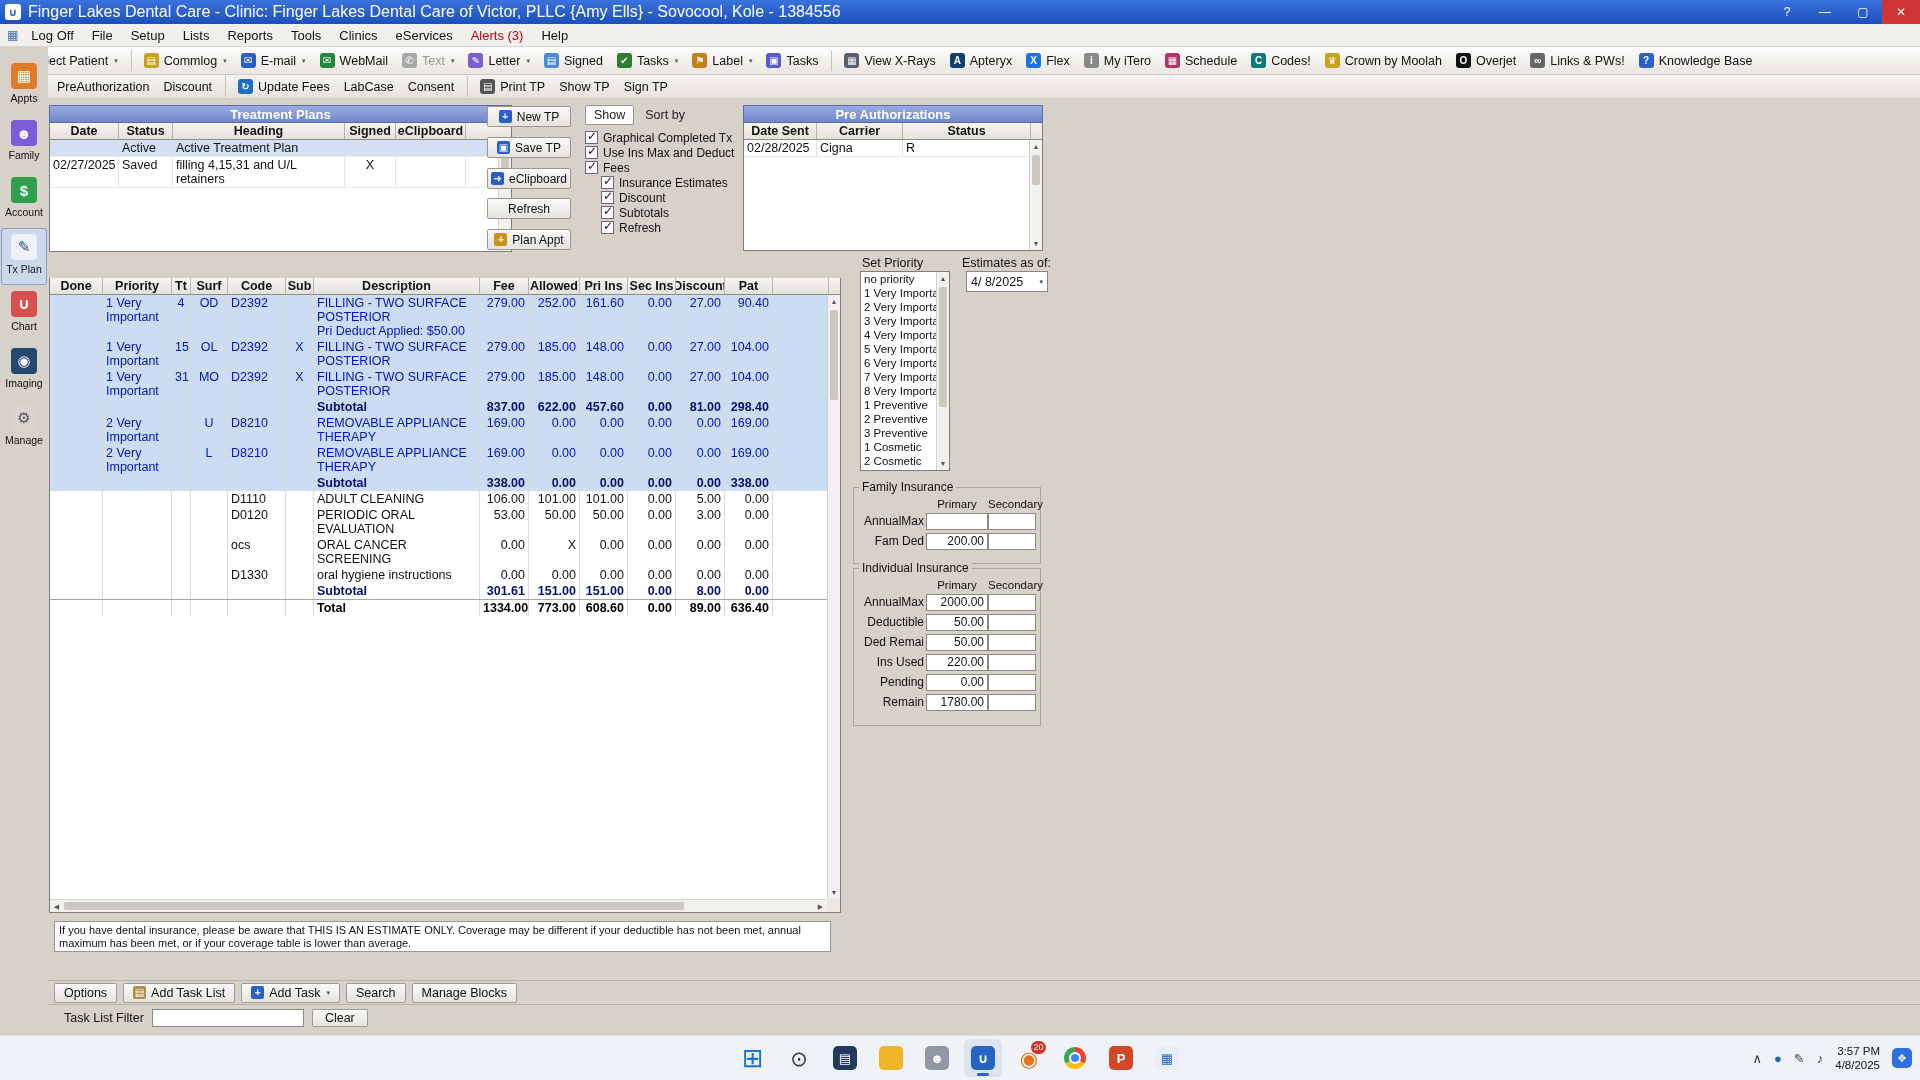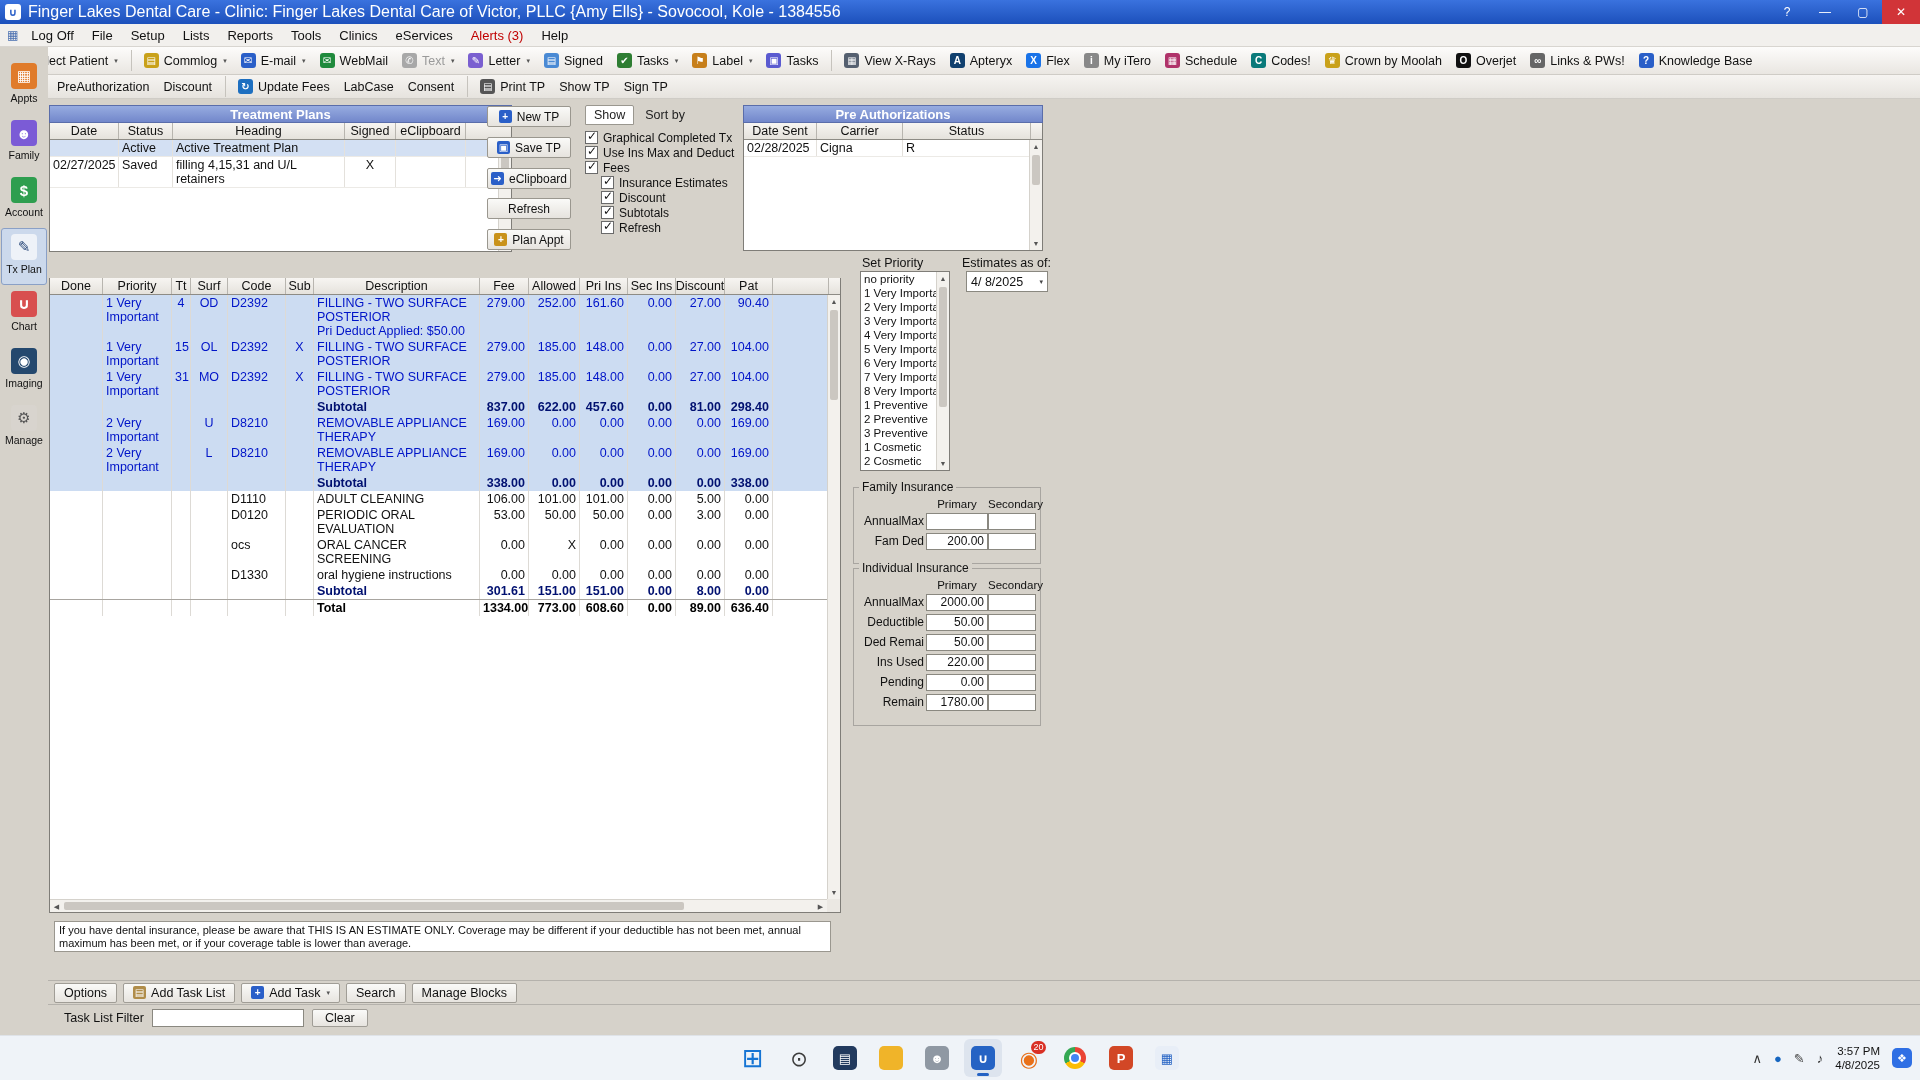--- a/index.html
+++ b/index.html
@@ -35,21 +35,21 @@
   
   .sidebar{position:absolute;left:0;top:47px;width:48px;bottom:45px;background:#d6d2ca;display:flex;flex-direction:column;align-items:center;padding-top:10px}
   .side-item{width:46px;height:57px;display:flex;flex-direction:column;align-items:center;padding-top:5px;border:1px solid transparent;border-radius:3px}
   .side-item.sel{background:#ccd9ec;border-color:#8aa0c6}
   .sico{width:26px;height:26px;border-radius:4px;color:#fff;display:flex;align-items:center;justify-content:center;font-size:15px;font-weight:bold;flex:none}
   .slabel{font-size:10.5px;margin-top:3px;white-space:nowrap}
 
   
   .ptitle{height:18px;background:linear-gradient(#97ace0,#7287cb);border:1px solid #5a6daa;display:flex;align-items:center;justify-content:center;color:#fff;font-weight:bold;font-size:13px}
   .grid{position:absolute;left:0;right:0;top:18px;bottom:0;background:#fff;border:1px solid #7f7d78;border-top:none;overflow:hidden}
-  .gh{display:flex;background:linear-gradient(#f7f5f2,#e5e2dc);border-bottom:1px solid #8d8b85;font-weight:normal;font-size:12.5px;height:17px}
+  .gh{display:flex;background:linear-gradient(#f7f5f2,#e5e2dc);border-bottom:1px solid #8d8b85;font-weight:bold;font-size:12.5px;height:17px}
   .gh>*{border-right:1px solid #b8b5af;display:flex;align-items:center;justify-content:center;overflow:hidden;flex:none}
 
   
   .vsb{position:absolute;top:17px;right:0;bottom:0;width:13px;background:#f3f1ed;border-left:1px solid #d5d2cc}
   .sa-u,.sa-d{position:absolute;left:0;right:0;height:13px}
   .sa-u{top:0}.sa-d{bottom:0}
   .sa-u::before{content:"▲";display:block;text-align:center;font-size:7px;line-height:13px;color:#555}
   .sa-d::before{content:"▼";display:block;text-align:center;font-size:7px;line-height:13px;color:#555}
   .sth{position:absolute;left:2px;right:2px;background:#cbc7c1;border-radius:2px}
   .hsb{position:absolute;left:0;right:13px;bottom:0;height:13px;background:#f3f1ed;border-top:1px solid #d5d2cc}

